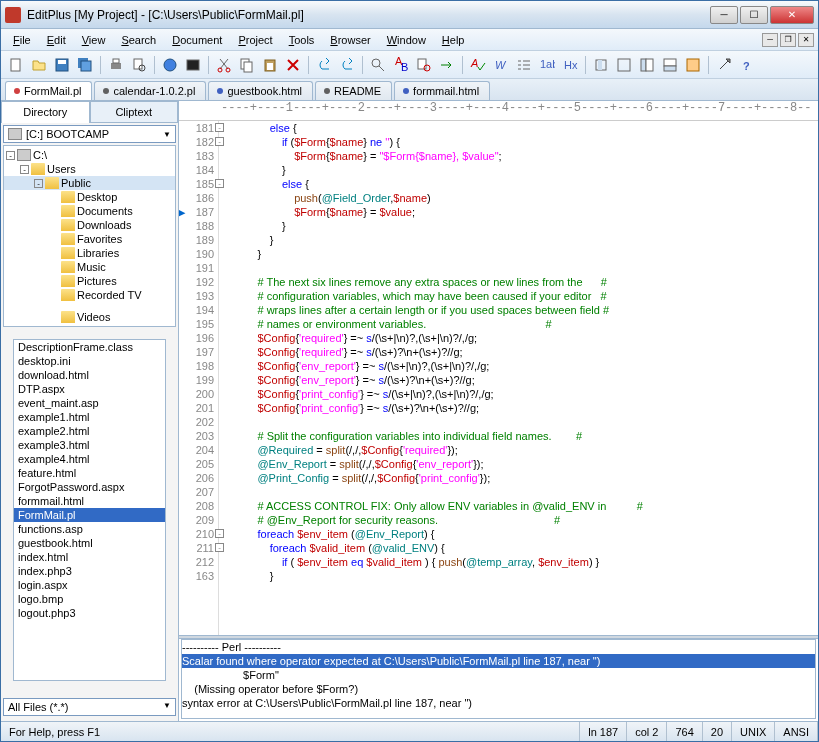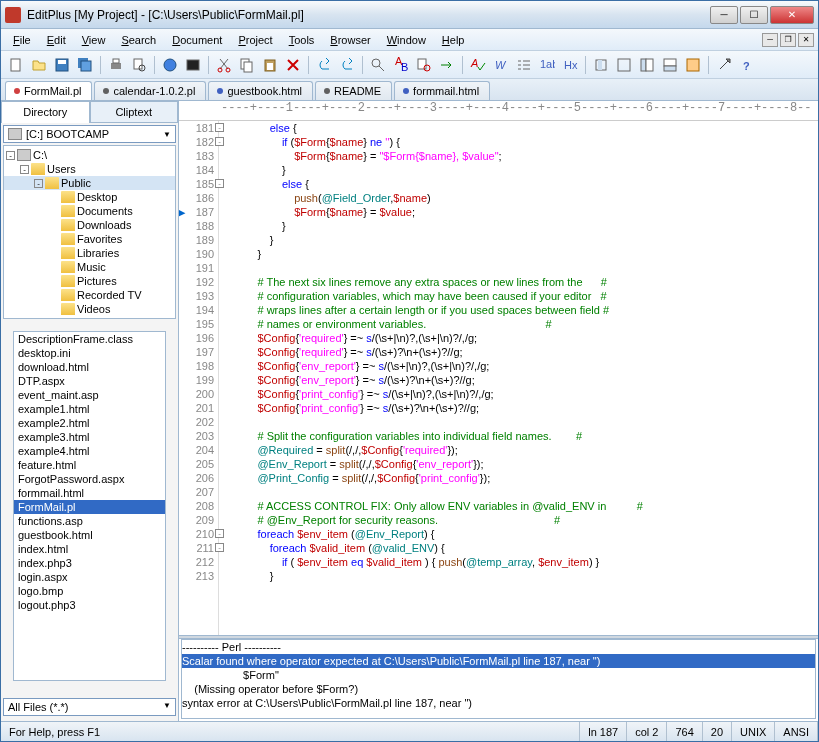--- a/index.html
+++ b/index.html
@@ -355,21 +355,21 @@
           <div class="tree-item" style="padding-left: 44px;">
             <span style="width:11px;display:inline-block"></span>
             <span class="folder-icon"></span>
             <span>Pictures</span>
           </div>
           <div class="tree-item" style="padding-left: 44px;">
             <span style="width:11px;display:inline-block"></span>
             <span class="folder-icon"></span>
             <span>Recorded TV</span>
           </div>
-          <div class="tree-item" style="padding-left: 44px;">
+          <div class="tree-item" style="padding-left: 44px; margin-top: 8px;">
             <span style="width:11px;display:inline-block"></span>
             <span class="folder-icon"></span>
             <span>Videos</span>
           </div>
         </div>
       <div class="filelist" id="filelist">
           <div class="file-item">DescriptionFrame.class</div>
           <div class="file-item">desktop.ini</div>
           <div class="file-item">download.html</div>
           <div class="file-item">DTP.aspx</div>
@@ -424,21 +424,21 @@
             <div>203</div>
             <div>204</div>
             <div>205</div>
             <div>206</div>
             <div>207</div>
             <div>208</div>
             <div>209</div>
             <div>210<span class="fold">-</span></div>
             <div>211<span class="fold">-</span></div>
             <div>212</div>
-            <div>213</div>
+            <div>163</div>
           </div>
         <div class="code" id="code"><div>            <span class="kw">else</span> {</div><div>                <span class="kw">if</span> (<span class="var">$Form</span>{<span class="var">$name</span>} <span class="kw">ne</span> <span class="str">''</span>) {</div><div>                    <span class="var">$Form</span>{<span class="var">$name</span>} = <span class="str">"$Form{$name}, $value"</span>;</div><div>                }</div><div>                <span class="kw">else</span> {</div><div>                    <span class="func">push</span>(<span class="arr">@Field_Order</span>,<span class="var">$name</span>)</div><div>                    <span class="var">$Form</span>{<span class="var">$name</span>} = <span class="var">$value</span>;</div><div>                }</div><div>            }</div><div>        }</div><div></div><div>        <span class="cmt"># The next six lines remove any extra spaces or new lines from the      #</span></div><div>        <span class="cmt"># configuration variables, which may have been caused if your editor   #</span></div><div>        <span class="cmt"># wraps lines after a certain length or if you used spaces between field #</span></div><div>        <span class="cmt"># names or environment variables.                                       #</span></div><div>        <span class="var">$Config</span>{<span class="str">'required'</span>} =~ <span class="kw">s</span>/(\s+|\n)?,(\s+|\n)?/,/g;</div><div>        <span class="var">$Config</span>{<span class="str">'required'</span>} =~ <span class="kw">s</span>/(\s+)?\n+(\s+)?//g;</div><div>        <span class="var">$Config</span>{<span class="str">'env_report'</span>} =~ <span class="kw">s</span>/(\s+|\n)?,(\s+|\n)?/,/g;</div><div>        <span class="var">$Config</span>{<span class="str">'env_report'</span>} =~ <span class="kw">s</span>/(\s+)?\n+(\s+)?//g;</div><div>        <span class="var">$Config</span>{<span class="str">'print_config'</span>} =~ <span class="kw">s</span>/(\s+|\n)?,(\s+|\n)?/,/g;</div><div>        <span class="var">$Config</span>{<span class="str">'print_config'</span>} =~ <span class="kw">s</span>/(\s+)?\n+(\s+)?//g;</div><div></div><div>        <span class="cmt"># Split the configuration variables into individual field names.        #</span></div><div>        <span class="arr">@Required</span> = <span class="func">split</span>(/,/,<span class="var">$Config</span>{<span class="str">'required'</span>});</div><div>        <span class="arr">@Env_Report</span> = <span class="func">split</span>(/,/,<span class="var">$Config</span>{<span class="str">'env_report'</span>});</div><div>        <span class="arr">@Print_Config</span> = <span class="func">split</span>(/,/,<span class="var">$Config</span>{<span class="str">'print_config'</span>});</div><div></div><div>        <span class="cmt"># ACCESS CONTROL FIX: Only allow ENV variables in @valid_ENV in          #</span></div><div>        <span class="cmt"># @Env_Report for security reasons.                                      #</span></div><div>        <span class="kw">foreach</span> <span class="var">$env_item</span> (<span class="arr">@Env_Report</span>) {</div><div>            <span class="kw">foreach</span> <span class="var">$valid_item</span> (<span class="arr">@valid_ENV</span>) {</div><div>                <span class="kw">if</span> ( <span class="var">$env_item</span> <span class="kw">eq</span> <span class="var">$valid_item</span> ) { <span class="func">push</span>(<span class="arr">@temp_array</span>, <span class="var">$env_item</span>) }</div><div>            }</div></div>
       </div>
       <div class="splitter-h"></div>
       <div class="output" id="output">
           <div>---------- Perl ----------</div>
           <div class="hl">Scalar found where operator expected at C:\Users\Public\FormMail.pl line 187, near ")</div>
           <div>                    $Form"</div>
           <div>    (Missing operator before $Form?)</div>
           <div>syntax error at C:\Users\Public\FormMail.pl line 187, near ")</div>

